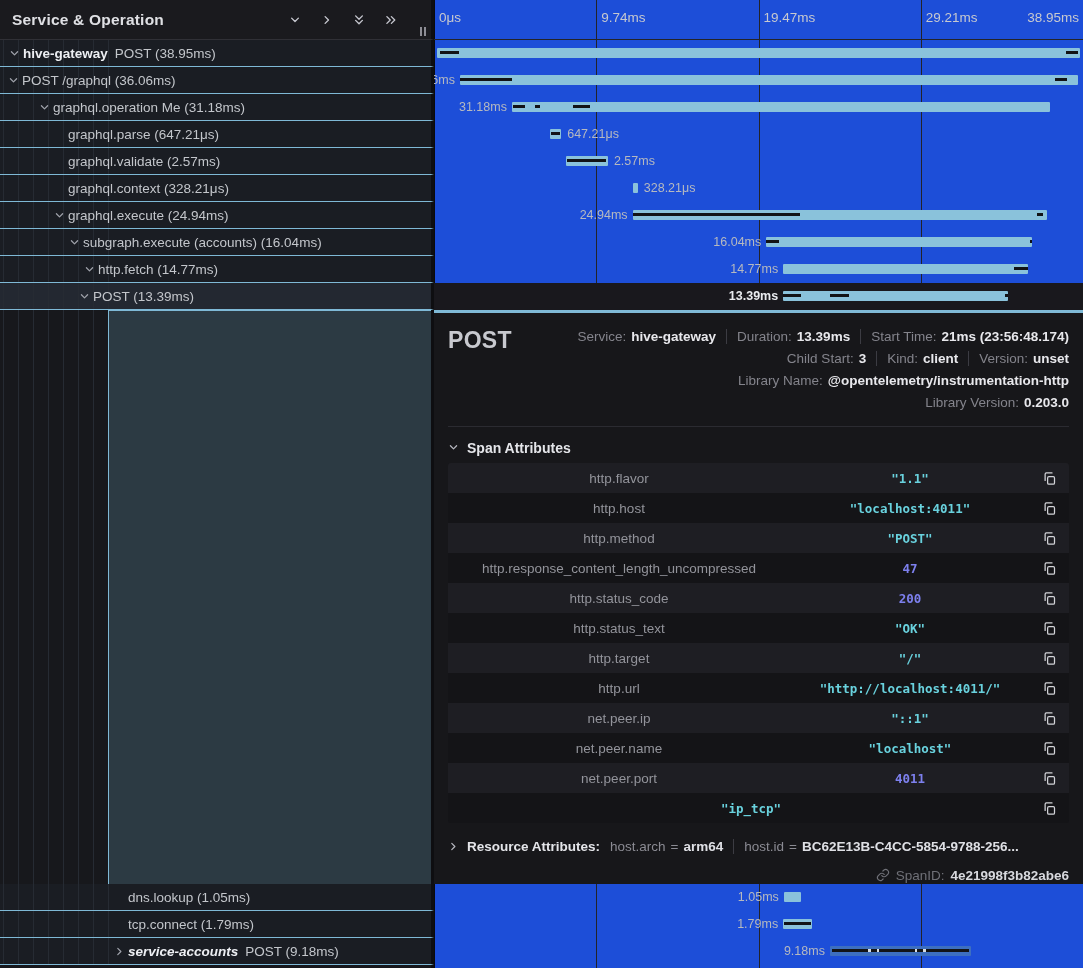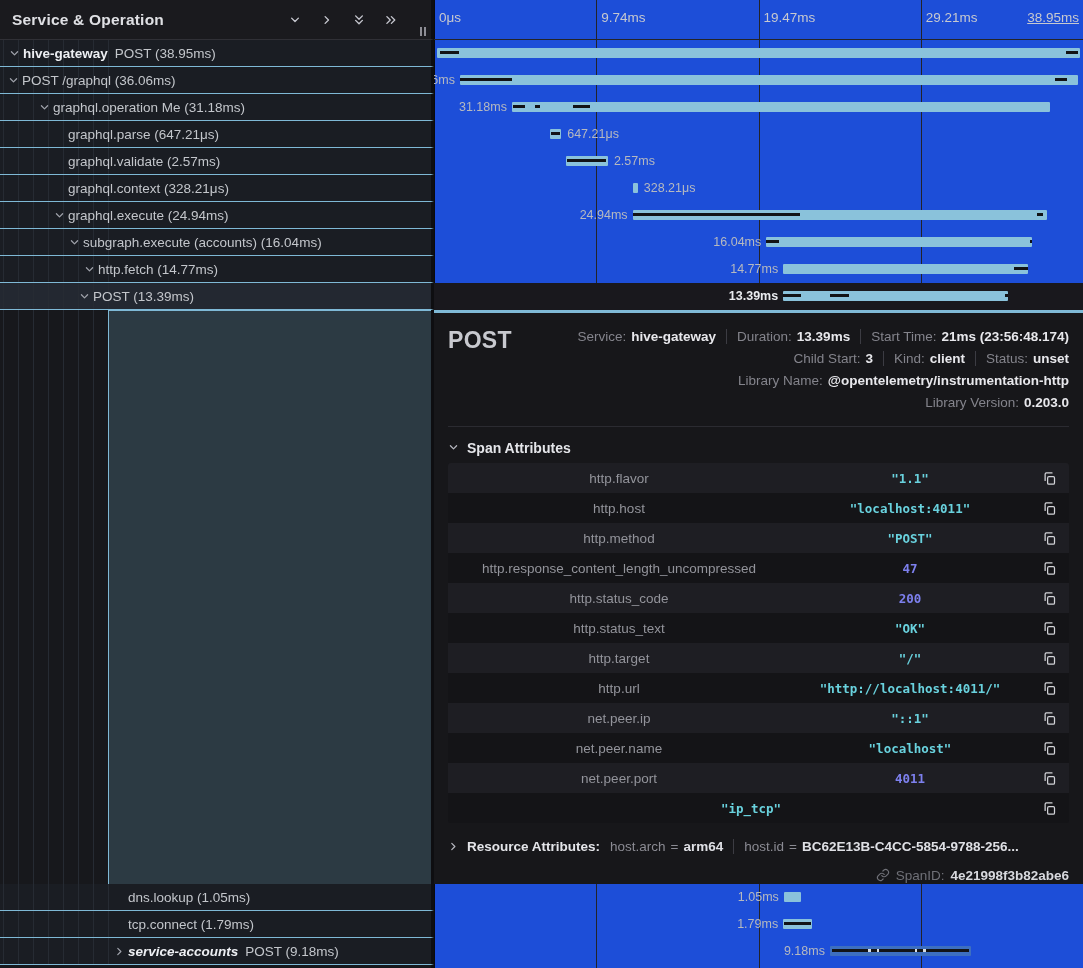--- a/index.html
+++ b/index.html
@@ -127,21 +127,21 @@
       <span class="handle">
           <i></i>
           <i></i>
         </span>
     </div>
     <div class="tl-header" id="tl-header">
         <span class="tick" style="left: calc(0% + 5px);">0μs</span>
         <span class="tick" style="left: calc(25% + 5px);">9.74ms</span>
         <span class="tick" style="left: calc(50% + 5px);">19.47ms</span>
         <span class="tick" style="left: calc(75% + 5px);">29.21ms</span>
-        <span class="tick" style="right: 4px; text-decoration: underline;">38.95ms</span>
+        <span class="tick" style="right: 4px;">38.95ms</span>
       </div>
   </div>
 
   <div id="rows-top">
       <div class="row">
         <div class="tree-cell guides-bg" style="padding-left: 6px;">
           <span class="tree-chevron">
             <svg viewBox="0 0 16 16" width="11" height="11">
               <polyline points="3.5,5.5 8,10 12.5,5.5" fill="none" stroke="currentColor" stroke-width="1.8" stroke-linecap="round" stroke-linejoin="round"></polyline>
             </svg>
@@ -313,21 +313,21 @@
               <span class="m-label">Start Time:</span>
               <span class="m-value">21ms (23:56:48.174)</span>
             </span>
             <span class="meta-line">
               <span class="m-label">Child Start:</span>
               <span class="m-value">3</span>
               <span class="vdiv"></span>
               <span class="m-label">Kind:</span>
               <span class="m-value">client</span>
               <span class="vdiv"></span>
-              <span class="m-label">Status:</span>
+              <span class="m-label">Version:</span>
               <span class="m-value">unset</span>
             </span>
             <span class="meta-line">
               <span class="m-label">Library Name:</span>
               <span class="m-value">@opentelemetry/instrumentation-http</span>
             </span>
             <span class="meta-line">
               <span class="m-label">Library Version:</span>
               <span class="m-value">0.203.0</span>
             </span>

